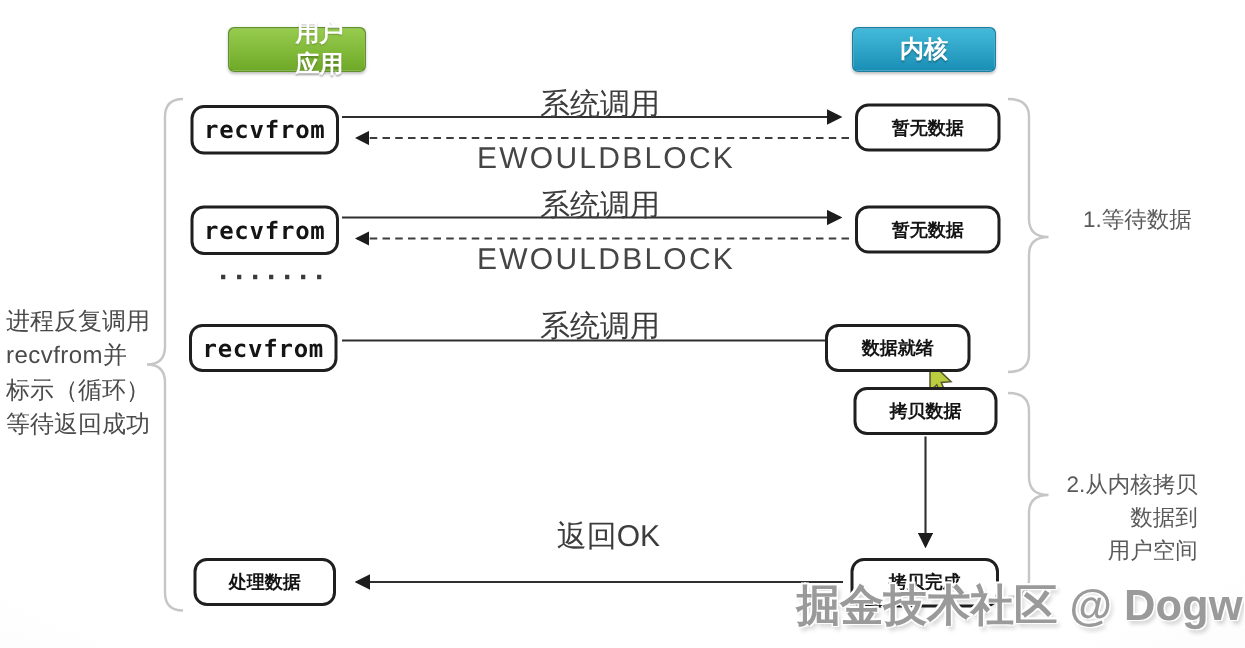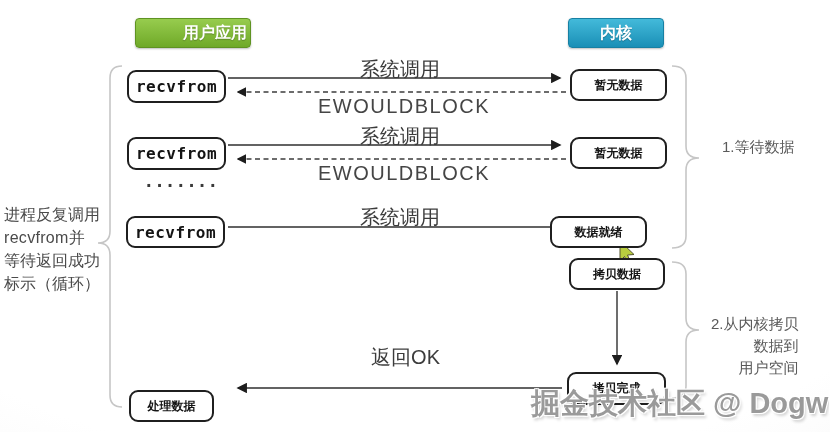--- a/index.html
+++ b/index.html
@@ -10,21 +10,21 @@
     background: radial-gradient(ellipse 130% 130% at 48% 42%, #ffffff 52%, #f3f3f3 86%, #e9e9e9 100%);
   }
   .layer { position:absolute; left:0; top:0; width:830px; height:432px; }
   svg.layer { z-index:1; }
 
   .hdr {
     position:absolute; z-index:3; display:flex; align-items:center; justify-content:center;
     color:#fff; font-weight:bold; font-size:16px; border-radius:4px;
     text-shadow:0 1px 1px rgba(0,0,0,.25); box-shadow:0 1px 2px rgba(0,0,0,.25);
   }
-  .hdr.green { left:135px; top:18px; width:116px; height:30px;
+  .hdr.green { left:152px; top:18px; width:92px; height:30px;
     background:linear-gradient(#97cc4e, #6fa928); border:1px solid #5f9322;padding-left:44px; }
   .hdr.blue { left:568px; top:18px; width:96px; height:30px;
     background:linear-gradient(#43bada, #1a8fb6); border:1px solid #1780a3; }
 
   .wbox {
     position:absolute; z-index:3; background:#fff; border:2px solid #1f1f1f; border-radius:9px;
     display:flex; align-items:center; justify-content:center;
     font-weight:bold; font-size:12px; color:#141414;
   }
   .mono { font-family:"DejaVu Sans Mono", monospace; font-size:16px; font-weight:bold; letter-spacing:.5px; }
@@ -81,42 +81,42 @@
 
     <polygon points="620,241 620,261 624.5,256.5 627.5,263.5 630.5,262 627.5,255 634,254.5" fill="#b9cd3f" stroke="#56562e" stroke-width="1" style="z-index:9"></polygon>
   </svg>
 
   <div class="hdr green">用户应用</div>
   <div class="hdr blue">内核</div>
 
   <div class="wbox mono" style="left:127px; top:70px;  width:99px; height:33px;">recvfrom</div>
   <div class="wbox mono" style="left:127px; top:137px; width:99px; height:33px;">recvfrom</div>
   <div class="wbox mono" style="left:126px; top:216px; width:99px; height:32px;">recvfrom</div>
-  <div class="wbox" style="left:129px; top:372px; width:85px; height:32px;margin-top:18px;">处理数据</div>
+  <div class="wbox" style="left:129px; top:372px; width:95px; height:32px;">处理数据</div>
 
   <div class="wbox" style="left:570px; top:69px;  width:97px; height:32px;">暂无数据</div>
   <div class="wbox" style="left:570px; top:137px; width:97px; height:32px;">暂无数据</div>
   <div class="wbox" style="left:550px; top:216px; width:97px; height:32px;">数据就绪</div>
   <div class="wbox" style="left:567px; top:372px; width:99px; height:33px;">拷贝完成</div>
   <div class="wbox" style="left:569px; top:258px; width:96px; height:32px;">拷贝数据</div>
 
   <div class="albl" style="left:330px; top:56px;  width:110px;">系统调用</div>
   <div class="albl ew" style="left:318px; top:95px; width:145px;">EWOULDBLOCK</div>
   <div class="albl" style="left:330px; top:123px; width:110px;">系统调用</div>
   <div class="albl ew" style="left:318px; top:162px; width:145px;">EWOULDBLOCK</div>
   <div class="albl" style="left:330px; top:204px; width:110px;">系统调用</div>
   <div class="albl" style="left:350px; top:344px; width:90px;">返回OK</div>
 
   <div class="dots">·······</div>
 
   <div class="note">
     <div>进程反复调用</div>
     <div class="mono-inline">recvfrom并</div>
+    <div>标示（循环）</div>
     <div>等待返回成功</div>
-    <div>标示（循环）</div>
   </div>
 
   <div class="anno step1">1.等待数据</div>
   <div class="anno step2">
     <div>2.从内核拷贝</div>
     <div class="l2">数据到</div>
     <div class="l3">用户空间</div>
   </div>
 
   <div class="watermark">掘金技术社区 @ Dogwin</div>

